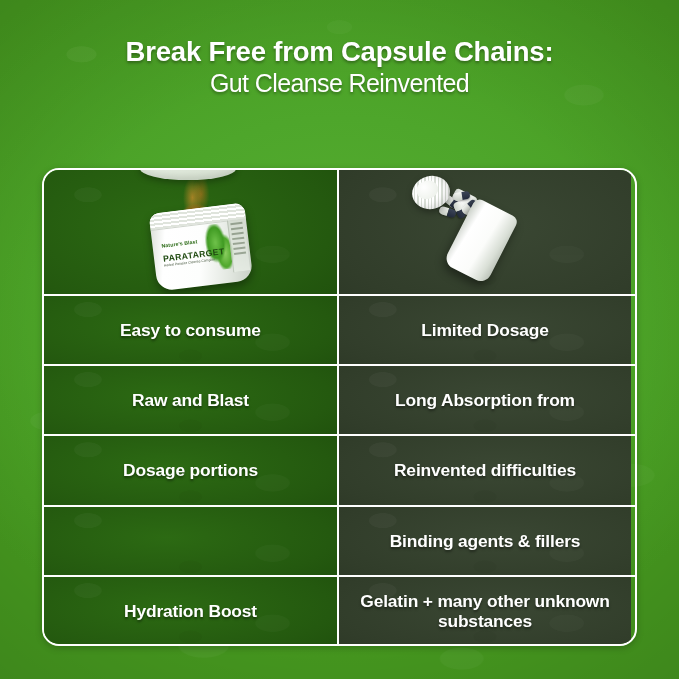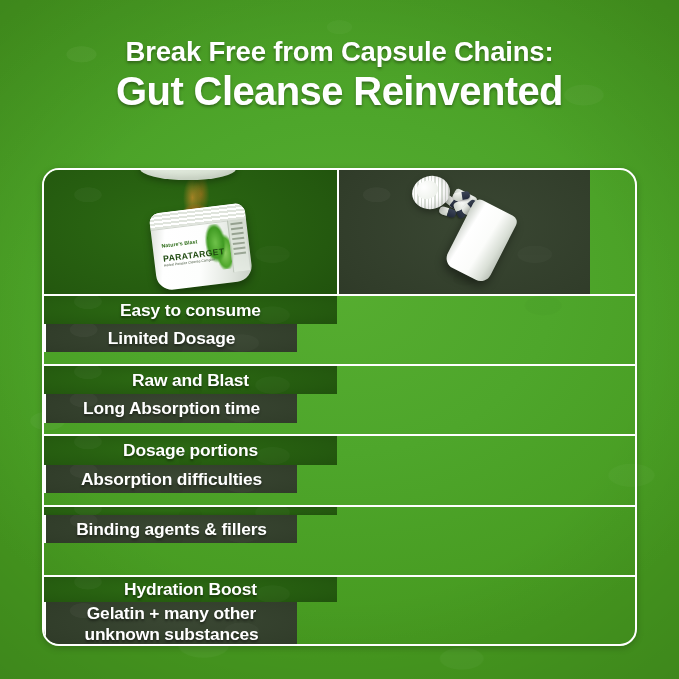--- a/index.html
+++ b/index.html
@@ -58,22 +58,22 @@
     z-index: 4;
   }
   #headline .line1 {
     display: block;
     font-size: 27.5px;
     font-weight: bold;
     letter-spacing: -.2px;
   }
   #headline .line2 {
     display: block;
-    font-size: 40px;
-    font-weight: bold;
+    font-size: 25px;
+    font-weight: normal;
     letter-spacing: -.6px;
     margin-top: 2px;
   }
 
   
   #table {
     position: absolute;
     left: 42px;
     top: 168px;
     width: 595px;
@@ -85,36 +85,36 @@
     flex-direction: column;
     z-index: 3;
     box-shadow: 0 2px 7px rgba(0,0,0,.22);
   }
 
   .row {
     display: flex;
     flex: 0 0 auto;
     position: relative;
   }
-  .row + .row { border-top: 2.5px solid #ffffff; flex-direction: column; }
+  .row + .row { border-top: 2.5px solid #ffffff; }
 
   .row.media-row  { height: 124px; }
   .row.text-row   { height: 70.2px; }
 
   .cell {
     position: relative;
     display: flex;
     align-items: center;
     justify-content: center;
     text-align: center;
     padding: 4px 10px;
     overflow: hidden;
   }
   .cell.left  { width: 293px; }
-  .cell.right { width: 253px; border-left: 2.5px solid #ffffff; }
+  .cell.right { width: 294px; border-left: 2.5px solid #ffffff; }
 
   
   .cell.left {
     background:
       radial-gradient(ellipse 90% 110% at 42% 45%, #2c6a13 0%, #24590f 62%, #1d4c0b 100%);
   }
   .cell.right {
     background:
       radial-gradient(ellipse 95% 115% at 55% 45%, #3a4733 0%, #313d2a 62%, #2a3524 100%);
   }
@@ -392,32 +392,32 @@
     </div>
   </div>
 
   <div class="row text-row">
     <div class="cell left">
       <div class="cell-texture"></div>
       <span class="cell-label">Raw and Blast</span>
     </div>
     <div class="cell right">
       <div class="cell-texture"></div>
-      <span class="cell-label">Long Absorption time</span>
+      <span class="cell-label">Long Absorption from</span>
     </div>
   </div>
 
   <div class="row text-row">
     <div class="cell left">
       <div class="cell-texture"></div>
       <span class="cell-label">Dosage portions</span>
     </div>
     <div class="cell right">
       <div class="cell-texture"></div>
-      <span class="cell-label">Absorption difficulties</span>
+      <span class="cell-label">Reinvented difficulties</span>
     </div>
   </div>
 
   <div class="row text-row">
     <div class="cell left">
       <div class="cell-texture"></div>
     </div>
     <div class="cell right">
       <div class="cell-texture"></div>
       <span class="cell-label">Binding agents &amp; fillers</span>

